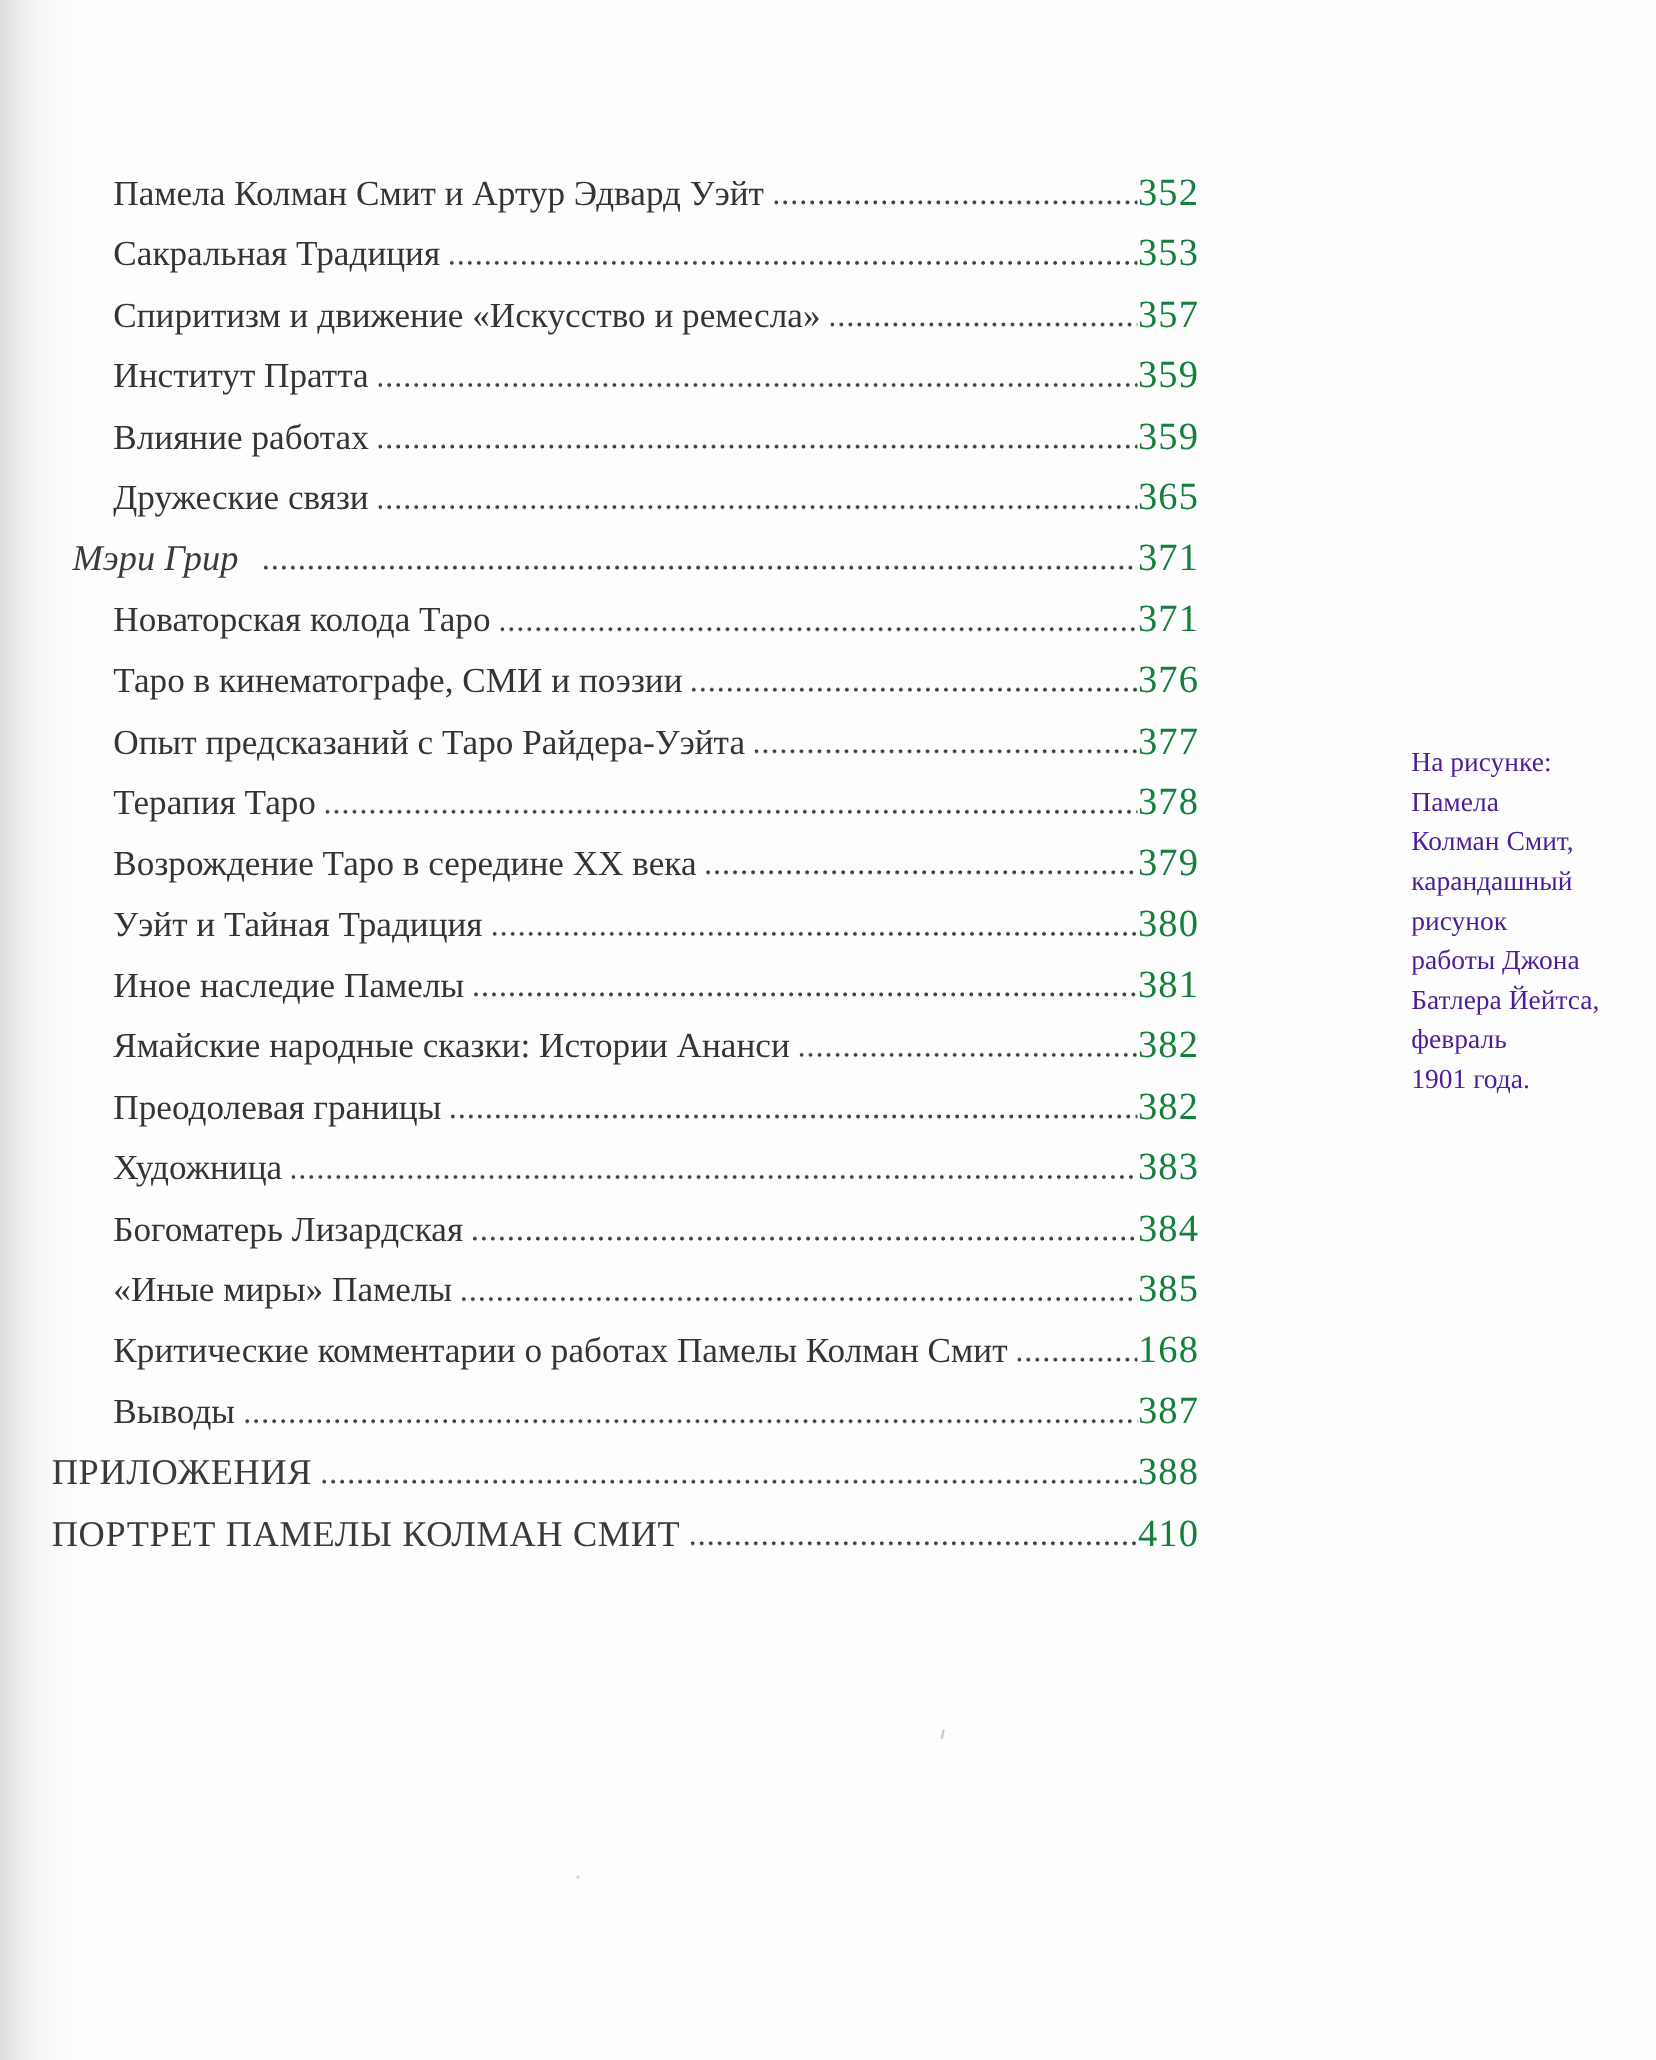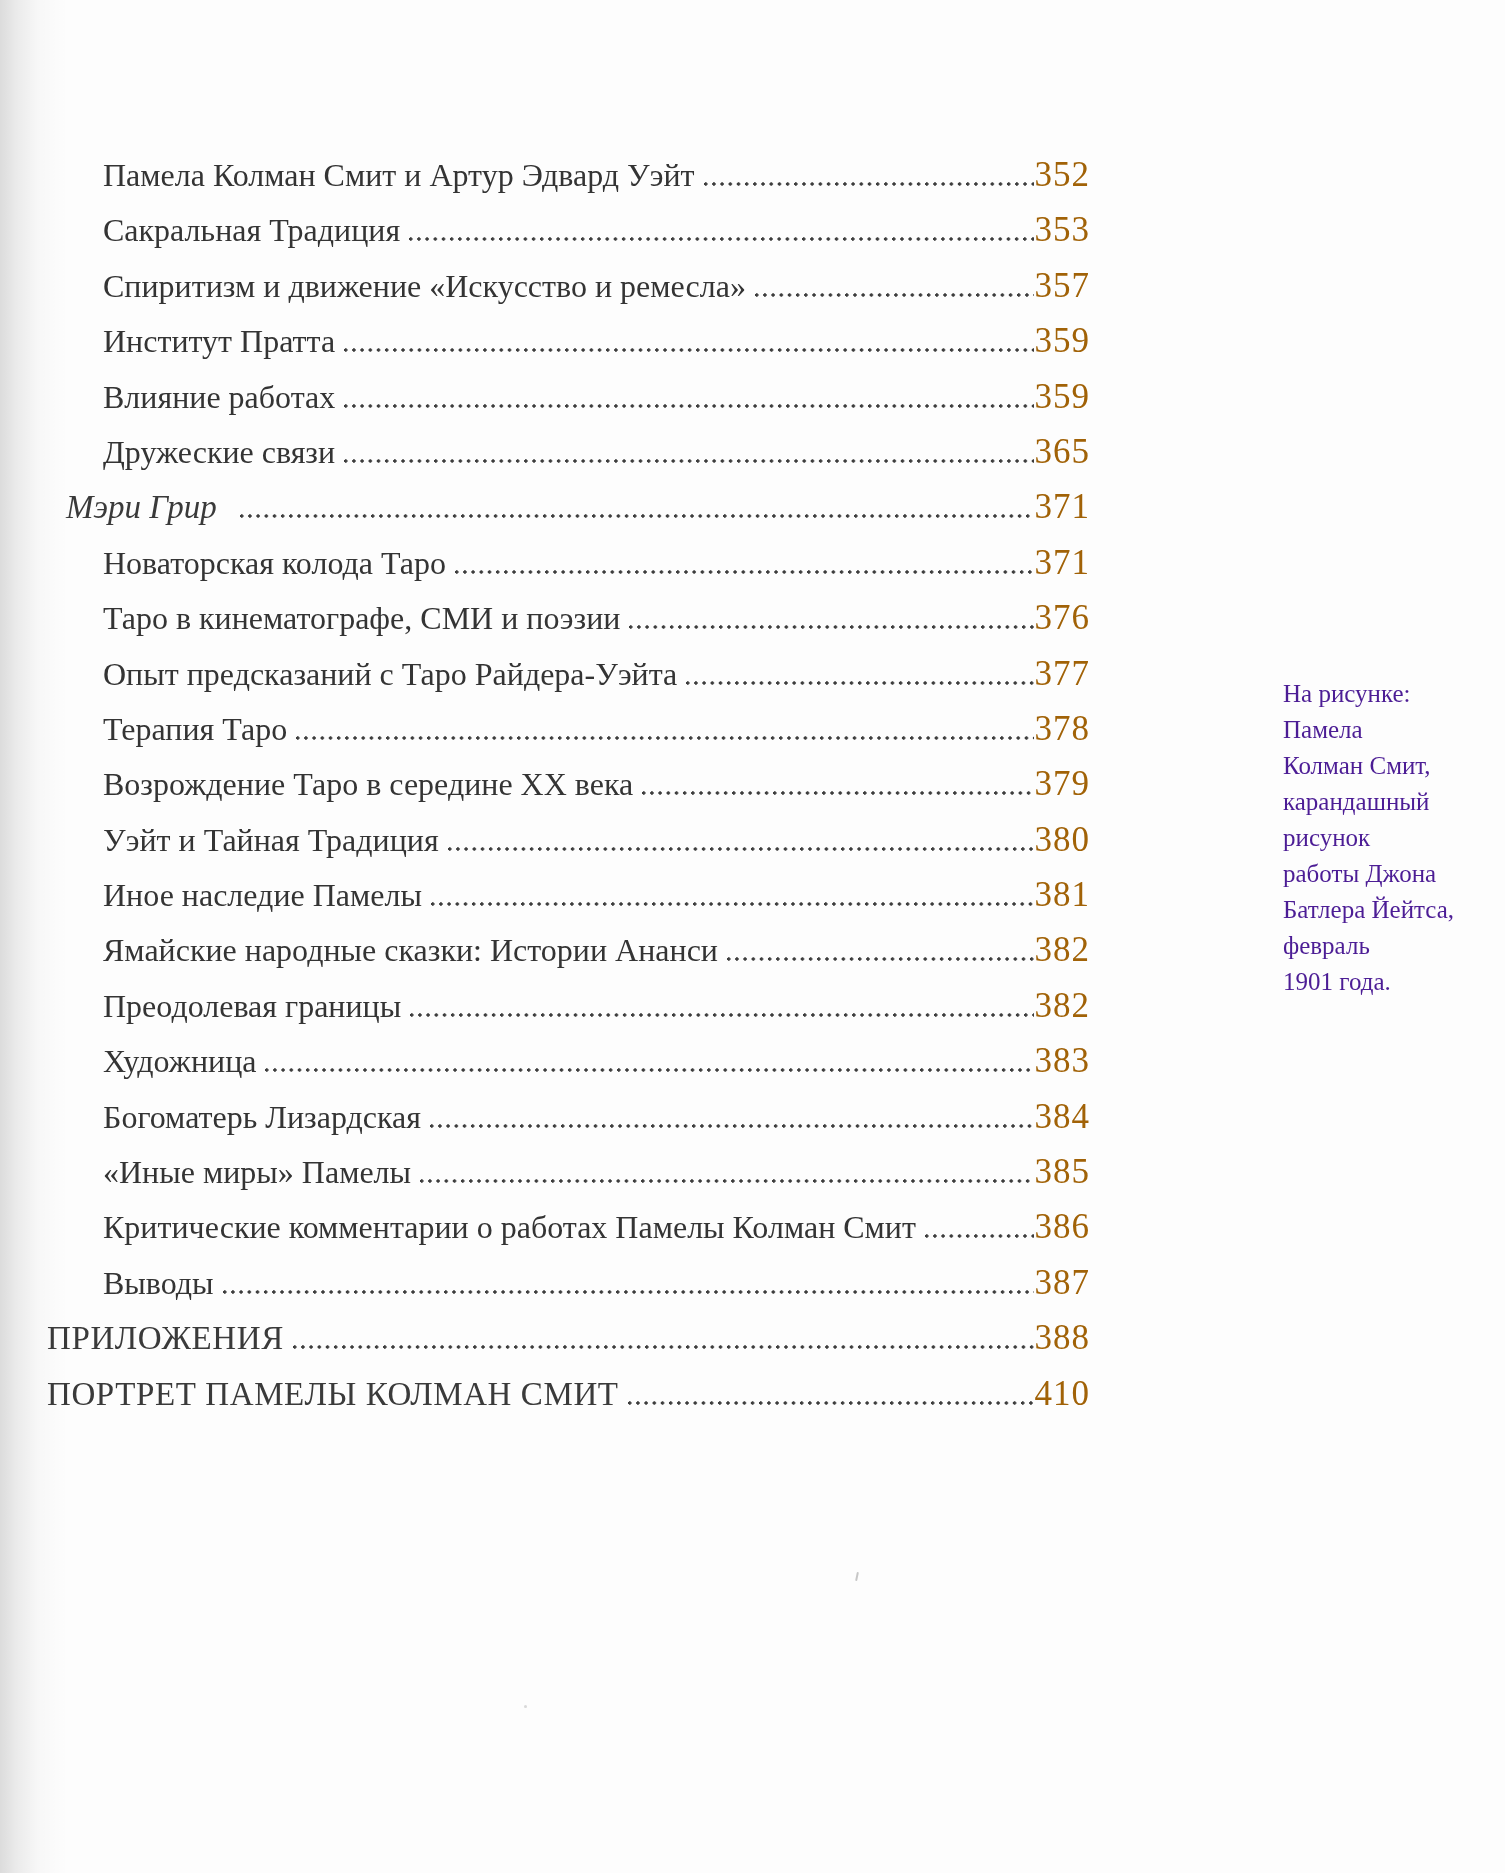--- a/index.html
+++ b/index.html
@@ -66,21 +66,21 @@
     min-width: 24px;
     height: 4px;
     margin: 0 1px 0 9px;
     background-image: radial-gradient(circle at 1.7px 2px, #3d3d3d 1.45px, rgba(0,0,0,0) 1.95px);
     background-size: 8.2px 4px;
     background-repeat: repeat-x;
     background-position: left bottom;
   }
   .toc-row .p {
     font-size: 35px;
-    color: #a16207;
+    color: #15803d;
     letter-spacing: 1px;
   }
 
   
   .caption {
     position: absolute;
     left: 1283px;
     top: 676px;
     width: 215px;
     font-size: 25px;
@@ -231,21 +231,21 @@
 
     <div class="toc-row l1">
       <span class="t">«Иные миры» Памелы</span>
       <span class="leader"></span>
       <span class="p">385</span>
     </div>
 
     <div class="toc-row l1">
       <span class="t">Критические комментарии о работах Памелы Колман Смит</span>
       <span class="leader"></span>
-      <span class="p">386</span>
+      <span class="p">168</span>
     </div>
 
     <div class="toc-row l1">
       <span class="t">Выводы</span>
       <span class="leader"></span>
       <span class="p">387</span>
     </div>
 
     <div class="toc-row l0">
       <span class="t">ПРИЛОЖЕНИЯ</span>

